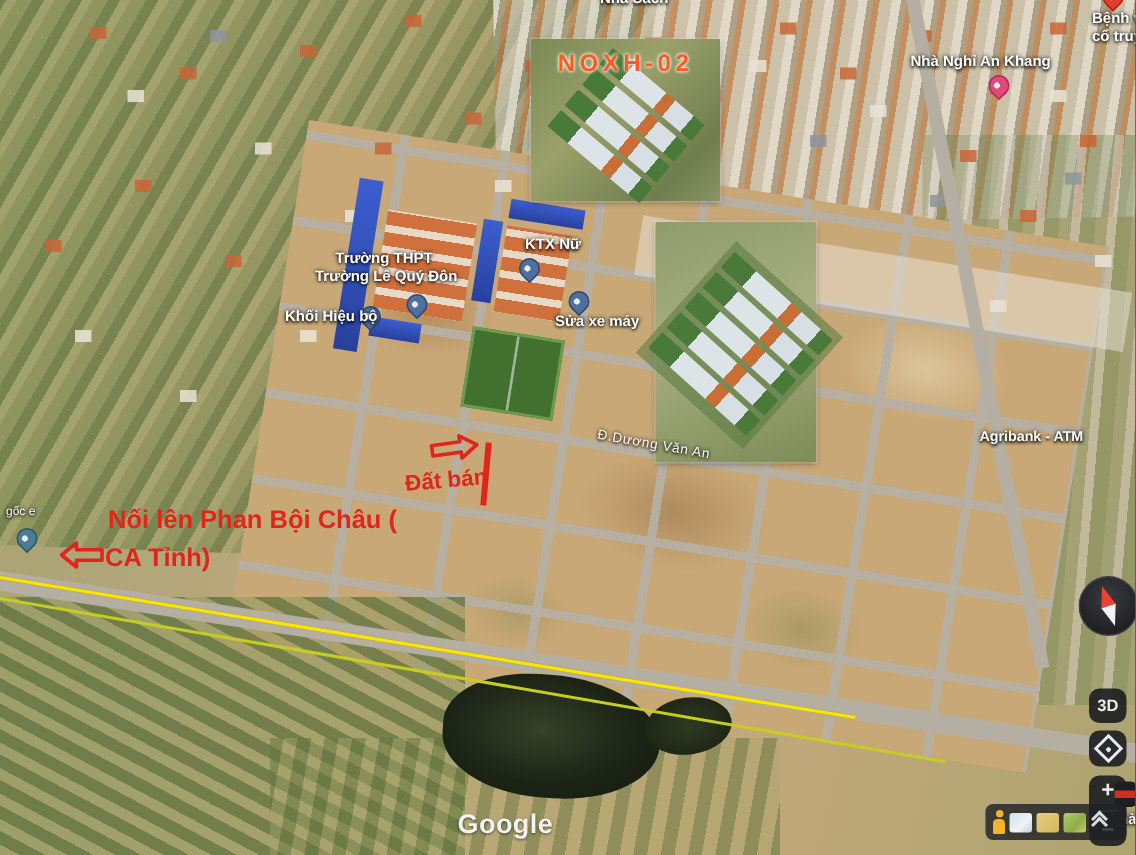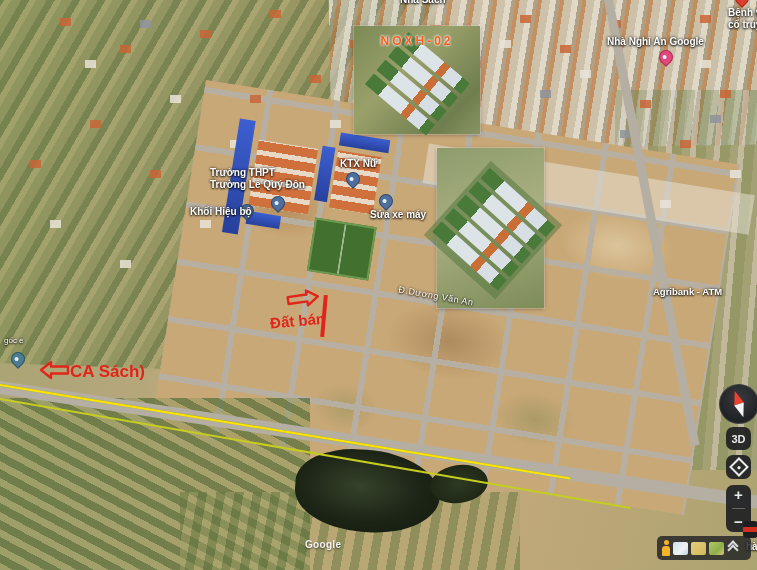--- a/index.html
+++ b/index.html
@@ -65,57 +65,57 @@
   
   .inset{box-shadow:0 0 0 1px rgba(255,255,255,.25),0 1px 4px rgba(0,0,0,.35);}
   #inset1{left:354px;top:26px;width:126px;height:108px;
     background:linear-gradient(135deg,#7b8a56,#9aa06a 40%,#6f7e4e 80%,#8a9464);}
   #inset1-cluster{left:22px;top:20px;width:84px;height:74px;transform:rotate(40deg);}
   #inset2{left:437px;top:148px;width:107px;height:160px;
     background:linear-gradient(160deg,#8e9c6c,#a8ae80 45%,#7d8c58);}
   #inset2-cluster{left:8px;top:32px;width:92px;height:96px;transform:rotate(42deg);background:rgba(86,120,64,.55);padding:2px;}
   .towerbar{height:14px;margin:4px 2px;border-radius:1px;
     background:linear-gradient(90deg,#4a7a3a 0 22%,#dde4e8 22% 58%,#c96f35 58% 68%,#d8dfe4 68% 88%,#4a7a3a 88%);}
-  #inset1-title{left:0;top:8px;width:100%;text-align:center;font-size:12px;font-weight:bold;letter-spacing:3px;
+  #inset1-title{left:0;top:8px;width:100%;text-align:center;font-size:16px;font-weight:bold;letter-spacing:3px;
     color:#ff5a1e;text-shadow:0 0 2px #fff,0 0 3px #fff;}
 
   
   .maplabel{position:absolute;color:#fff;font-size:10px;font-weight:bold;white-space:nowrap;
     text-shadow:0 0 3px rgba(0,0,0,.95),0 1px 2px rgba(0,0,0,.85);}
-  #lbl-school{left:210px;top:167px;width:92px;line-height:12px;}
+  #lbl-school{left:210px;top:167px;width:92px;text-align:center;line-height:12px;}
   #lbl-admin{left:190px;top:206px;}
-  #lbl-ktx{left:340px;top:158px;text-align:center;}
+  #lbl-ktx{left:350px;top:158px;text-align:center;}
   #lbl-suaxe{left:370px;top:209px;}
   #lbl-guesthouse{left:607px;top:36px;}
   #lbl-hospital{left:728px;top:7px;line-height:12px;}
   #lbl-atm{left:653px;top:286px;font-size:9.5px;}
   #lbl-street{left:398px;top:291px;transform:rotate(10deg);font-size:9px;font-weight:normal;opacity:.95;letter-spacing:.5px;}
   #lbl-tiny{left:4px;top:336px;font-size:8px;font-weight:normal;}
   #lbl-topedge{left:400px;top:-6px;}
   #lbl-rightedge{left:746px;top:541px;}
-  #google-logo{left:305px;top:539px;font-size:10px;color:#f2f2f2;font-weight:bold;letter-spacing:.3px;
+  #google-logo{left:305px;top:539px;font-size:18px;color:#f2f2f2;font-weight:bold;letter-spacing:.3px;
     text-shadow:0 1px 2px rgba(0,0,0,.6);position:absolute;}
 
   
   .pin{position:absolute;width:12px;height:12px;border-radius:50% 50% 50% 0;transform:rotate(-45deg);
     background:#4f6f9e;border:1.5px solid #2e4a70;}
   .pin::after{content:'';position:absolute;width:4.5px;height:4.5px;border-radius:50%;background:#e9eef5;top:2.6px;left:2.6px;}
   .pin.teal{background:#4b7d92;border-color:#2e5565;width:12px;height:12px;}
   .pin.pink{background:#e0487e;border-color:#ad2a5a;}
   .pin.red{background:#e03d2f;border-color:#a82015;}
 
   
   .redtext{position:absolute;color:#e0251a;font-weight:bold;white-space:nowrap;}
   #ann-line1{left:72px;top:337px;font-size:17px;}
   #ann-line2{left:70px;top:362px;font-size:17px;}
   #ann-datban{left:270px;top:312px;font-size:15px;transform:rotate(-5deg);}
   #ann-bar{left:322px;top:295px;width:4px;height:42px;background:#e0251a;transform:rotate(5deg);}
 
   
-  .ctl{background:rgba(30,31,34,.92);border-radius:7px;color:#e8eaed;}
+  .ctl{background:rgba(30,31,34,.92);border-radius:7px;color:#e8eaed;margin-top:32px;}
   #compass{left:719px;top:384px;width:38px;height:38px;border-radius:50%;
     background:radial-gradient(circle at 50% 35%,#3a3b3f,#202124 72%);border:1px solid rgba(255,255,255,.12);}
   #needle{left:14px;top:5px;width:10px;height:28px;transform:rotate(-18deg);}
   #needle .n{width:0;height:0;border-left:5px solid transparent;border-right:5px solid transparent;border-bottom:14px solid #ea4130;}
   #needle .s{width:0;height:0;border-left:5px solid transparent;border-right:5px solid transparent;border-top:14px solid #f1f3f4;}
   #btn-3d{left:726px;top:427px;width:25px;height:23px;font-size:11px;font-weight:bold;
     display:flex;align-items:center;justify-content:center;}
   #btn-sv{left:726px;top:455px;width:25px;height:24px;display:flex;align-items:center;justify-content:center;}
   #sv-diamond{width:10px;height:10px;border:2px solid #e8eaed;transform:rotate(45deg);position:relative;}
   #sv-diamond::after{content:'';position:absolute;width:3px;height:3px;background:#e8eaed;left:3.5px;top:3.5px;border-radius:1px;}
@@ -200,32 +200,33 @@
   <div class="pin pink" style="left:659px;top:50px;"></div>
   <div class="pin red" style="left:735px;top:-9px;"></div>
 
   <div class="maplabel" id="lbl-school">
     <div>Trường THPT</div>
     <div>Trường Lê Quý Đôn</div>
   </div>
   <div class="maplabel" id="lbl-admin">Khối Hiệu bộ</div>
   <div class="maplabel" id="lbl-ktx">KTX Nữ</div>
   <div class="maplabel" id="lbl-suaxe">Sửa xe máy</div>
-  <div class="maplabel" id="lbl-guesthouse">Nhà Nghỉ An Google</div>
+  <div class="maplabel" id="lbl-guesthouse">Nhà Nghỉ An Khang</div>
   <div class="maplabel" id="lbl-hospital">
     <div>Bệnh vi</div>
     <div>cổ truyề</div>
   </div>
   <div class="maplabel" id="lbl-atm">Agribank - ATM</div>
   <div class="maplabel" id="lbl-street">Đ.Dương Văn An</div>
   <div class="maplabel" id="lbl-tiny">gốc e</div>
   <div class="maplabel" id="lbl-topedge">Nhà Sách</div>
   <div class="maplabel" id="lbl-rightedge">hà</div>
 
-  <div class="redtext" id="ann-line2">CA Sách)</div>
+  <div class="redtext" id="ann-line1">Nối lên Phan Bội Châu (</div>
+  <div class="redtext" id="ann-line2">CA Tỉnh)</div>
   <svg class="abs" style="left:39px;top:359px;" width="31" height="23" viewBox="0 0 31 23">
     <polygon points="2,11 12,3 12,7.5 29,7.5 29,14.5 12,14.5 12,19" fill="none" stroke="#e0251a" stroke-width="2.4" stroke-linejoin="round"></polygon>
   </svg>
   <div class="redtext" id="ann-datban">Đất bán</div>
   <svg class="abs" style="left:286px;top:289px;transform:rotate(-8deg);" width="34" height="19" viewBox="0 0 34 19">
     <polygon points="32,9.5 21,2 21,6 2,6 2,13 21,13 21,17" fill="none" stroke="#e0251a" stroke-width="2.4" stroke-linejoin="round"></polygon>
   </svg>
   <div class="abs" id="ann-bar"></div>
 
   <div id="google-logo">Google</div>

